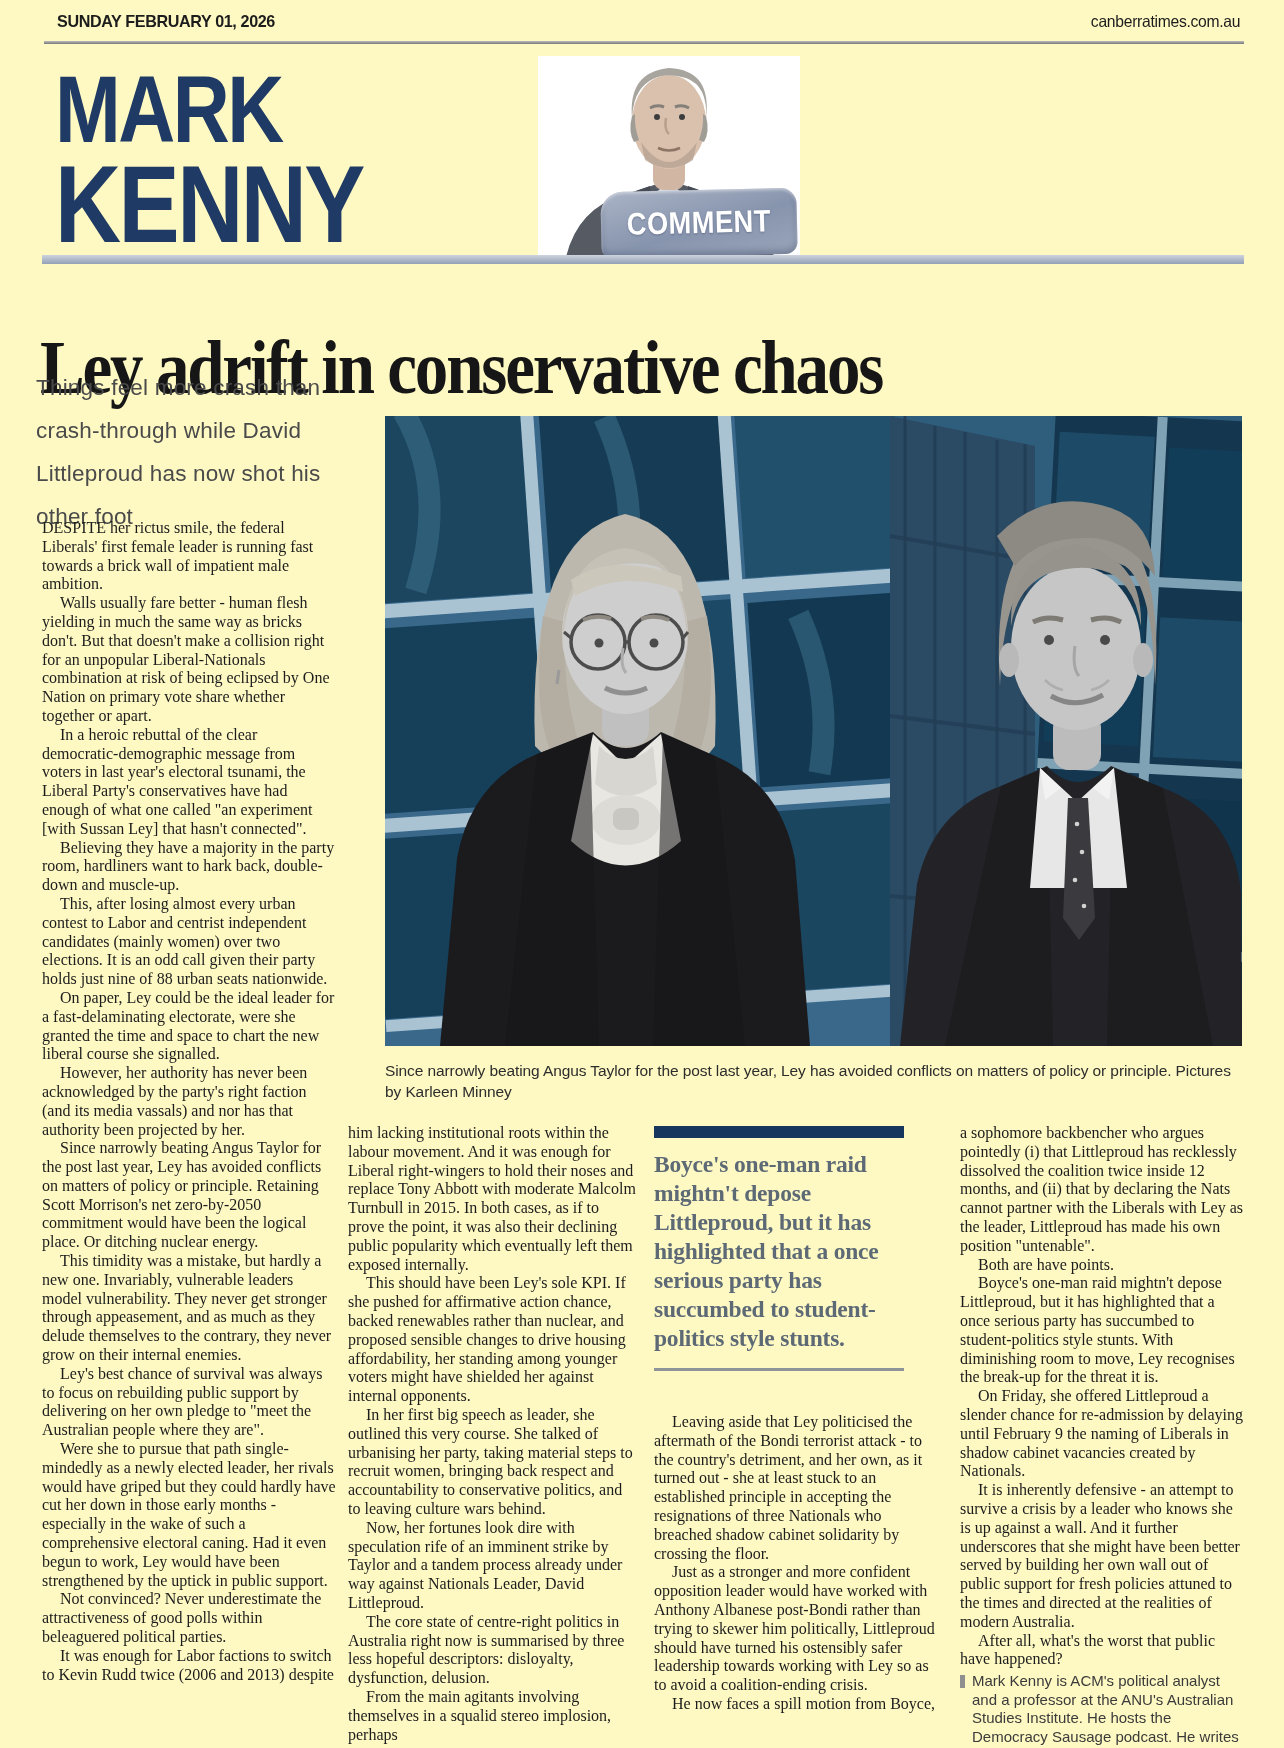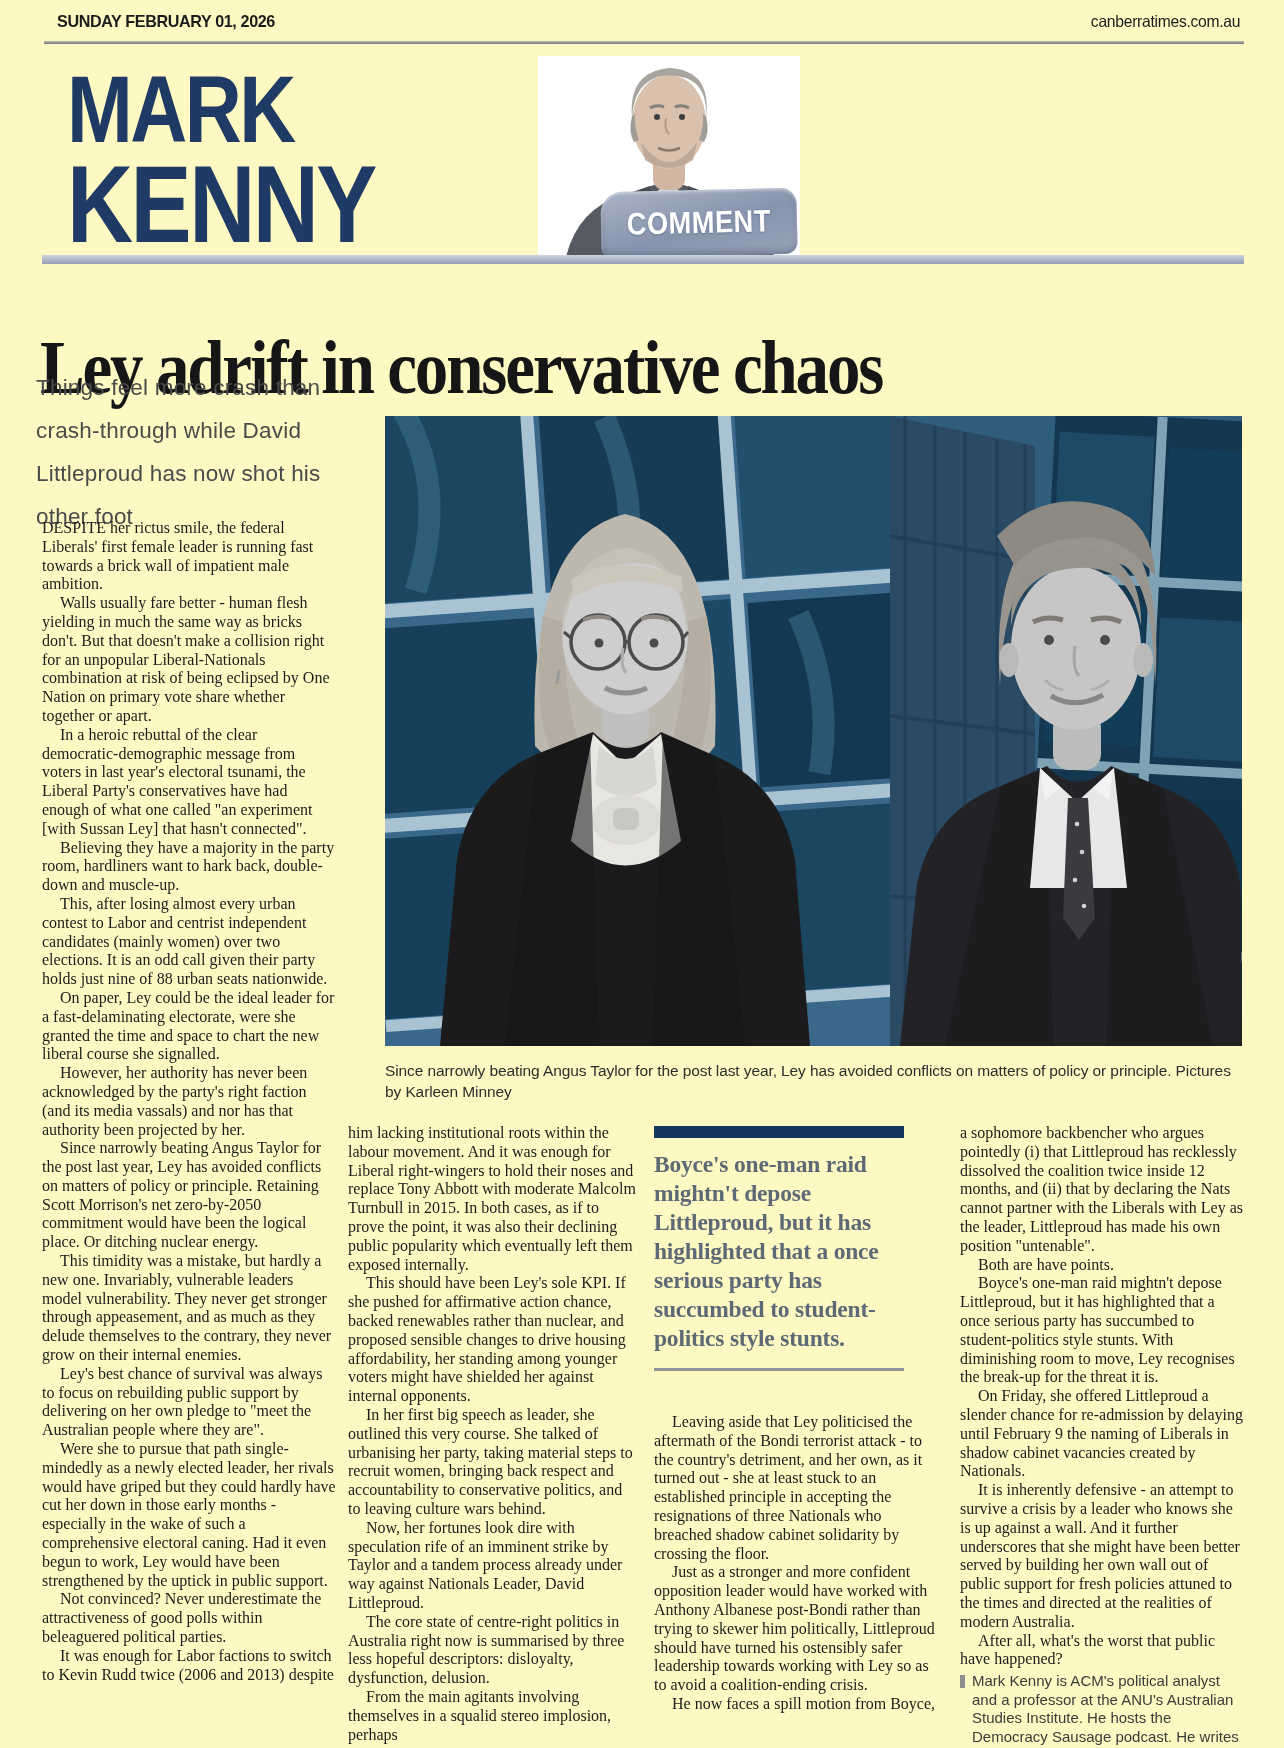--- a/index.html
+++ b/index.html
@@ -10,21 +10,21 @@
   .topbar{position:absolute;left:57px;right:44px;top:12px;display:flex;
           justify-content:space-between;align-items:baseline;}
   .date{font-weight:700;font-size:17px;color:#1c1c1c;letter-spacing:-0.4px;
         transform:scaleX(0.95);transform-origin:left;}
   .site-url{font-weight:500;font-size:16.5px;color:#1c1c1c;letter-spacing:-0.3px;
         transform:scaleX(0.95);transform-origin:right;}
   .top-rule{position:absolute;left:44px;right:40px;top:41px;height:3px;
         background:linear-gradient(#bdbdbd,#777);}
 
   
-  .mast-name{position:absolute;left:55px;top:64px;color:#1f3a64;margin-left:12px;}
+  .mast-name{position:absolute;left:55px;top:64px;color:#1f3a64;}
   .mast-line1{display:block;font-weight:700;font-size:94px;line-height:92px;
         letter-spacing:-3px;transform:scaleX(0.84);transform-origin:left top;}
   .mast-line2{display:block;font-weight:700;font-size:109px;line-height:96px;
         letter-spacing:-3px;transform:scaleX(0.84);transform-origin:left top;}
   .columnist-photo{position:absolute;left:538px;top:56px;width:262px;height:201px;}
   .comment-badge{position:absolute;left:601px;top:190px;width:196px;height:66px;
         background:linear-gradient(165deg,#aab4c6 0%,#8794ad 55%,#99a5ba 100%);
         border-radius:22px 16px 12px 10px;transform:rotate(-1.4deg);
         display:flex;align-items:center;justify-content:center;
         box-shadow:inset 0 2px 3px rgba(255,255,255,.45), inset 0 -4px 6px rgba(30,40,70,.28);}

